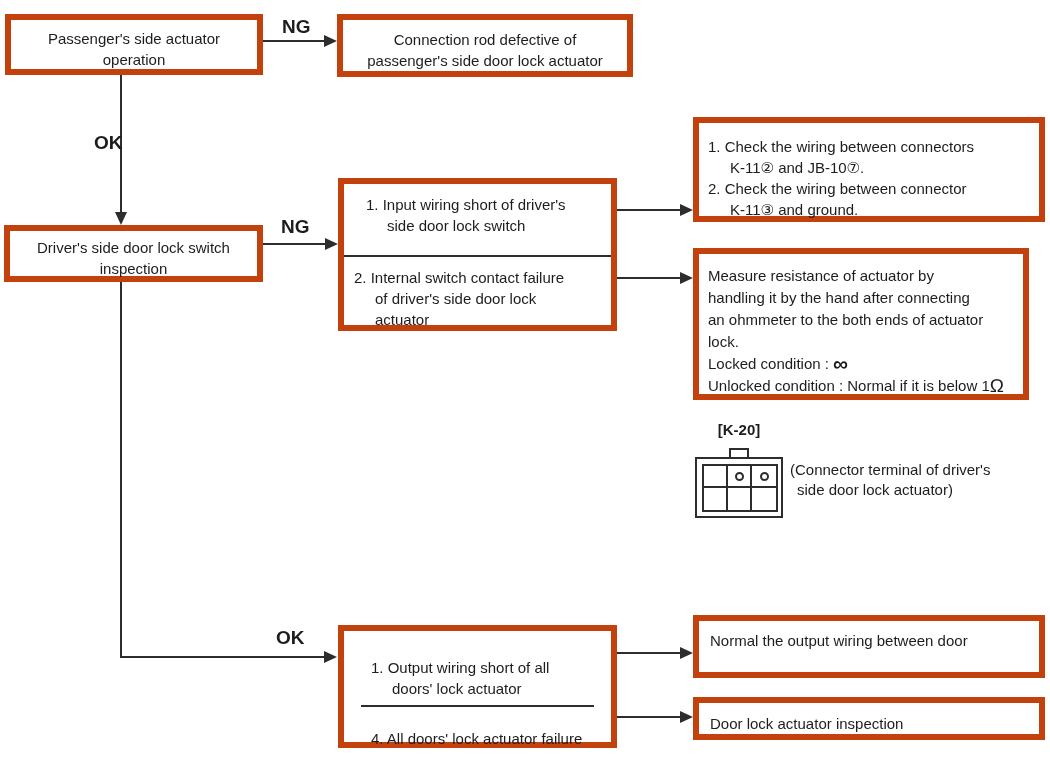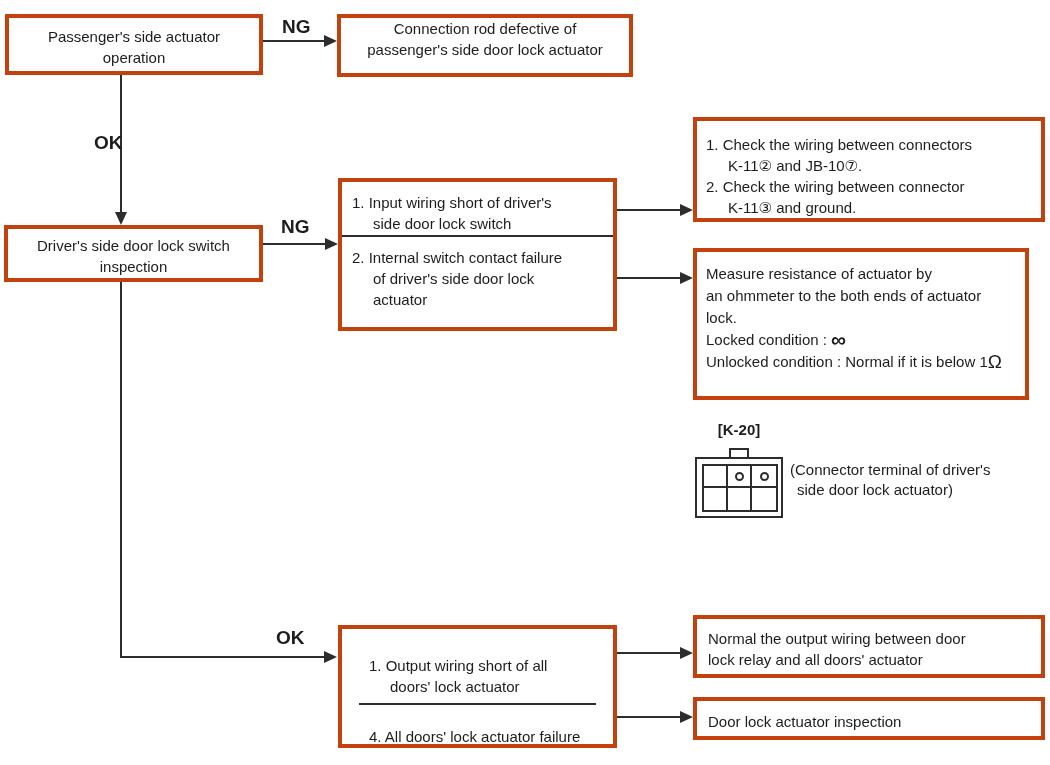--- a/index.html
+++ b/index.html
@@ -2,21 +2,21 @@
 <html><head>
 <meta charset="utf-8">
 <style>
   html,body { margin:0; padding:0; background:#ffffff; }
   .canvas {
     position:relative; width:1050px; height:765px; background:#ffffff;
     font-family:"Liberation Sans","DejaVu Sans",sans-serif;
     font-size:15px; color:#1d1d1d; overflow:hidden;
   }
   .box {
-    position:absolute; border:4px solid #c2410c; background:#ffffff;
+    position:absolute; border:6px solid #c2410c; background:#ffffff;
     box-sizing:border-box; line-height:21px;
   }
   .center { text-align:center; }
   .cell { box-sizing:border-box; }
   .cell2 { border-top:2px solid #2d2d2d; }
   .ind  { padding-left:21px; }
   .ind2 { padding-left:22px; }
   .hline { position:absolute; height:2px; background:#2d2d2d; }
   .vline { position:absolute; width:2px; background:#2d2d2d; }
   .arr-r { position:absolute; width:0; height:0;
@@ -56,40 +56,40 @@
 
   <div class="box center" style="left:5px; top:14px; width:258px; height:61px; padding-top:8px;">
     <div>Passenger's side actuator</div>
     <div>operation</div>
   </div>
 
   <div class="hline" style="left:263px; top:40px; width:64px;"></div>
   <div class="arr-r" style="left:324px; top:35px;"></div>
   <div class="lbl" style="left:282px; top:19px;">NG</div>
 
-  <div class="box center" style="left:337px; top:14px; width:296px; height:63px; ">
+  <div class="box center" style="left:337px; top:14px; width:296px; height:63px; padding-top:9px;">
     <div>Connection rod defective of</div>
     <div>passenger's side door lock actuator</div>
   </div>
 
   <div class="vline" style="left:120px; top:75px; height:138px;"></div>
   <div class="arr-d" style="left:115px; top:212px;"></div>
   <div class="lbl" style="left:94px; top:135px;">OK</div>
 
   <div class="box center" style="left:4px; top:225px; width:259px; height:57px; padding-top:6px;">
     <div>Driver's side door lock switch</div>
     <div>inspection</div>
   </div>
 
   <div class="hline" style="left:263px; top:243px; width:64px;"></div>
   <div class="arr-r" style="left:325px; top:238px;"></div>
   <div class="lbl" style="left:281px; top:219px;">NG</div>
 
   <div class="box" style="left:338px; top:178px; width:279px; height:153px; padding:0;">
-    <div class="cell" style="height:53px; padding:10px 6px 0 10px;">
+    <div class="cell" style="height:71px; padding:10px 6px 0 22px;">
       <div>1. Input wiring short of driver's</div>
       <div class="ind">side door lock switch</div>
     </div>
     <div class="cell cell2" style="padding:10px 6px 0 10px;">
       <div>2. Internal switch contact failure</div>
       <div class="ind">of driver's side door lock</div>
       <div class="ind">actuator</div>
     </div>
   </div>
 
@@ -101,20 +101,21 @@
     <div class="ind2">K-11② and JB-10⑦.</div>
     <div>2. Check the wiring between connector</div>
     <div class="ind2">K-11③ and ground.</div>
   </div>
 
   <div class="hline" style="left:617px; top:277px; width:65px;"></div>
   <div class="arr-r" style="left:680px; top:272px;"></div>
 
   <div class="box" style="left:693px; top:248px; width:336px; height:152px; padding:11px 2px 8px 9px; line-height:22px;">
     <div>Measure resistance of actuator by</div>
+    <div>handling it by the hand after connecting</div>
     <div>an ohmmeter to the both ends of actuator</div>
     <div>lock.</div>
     <div><span>Locked condition : </span><span class="sym-inf">∞</span></div>
     <div><span>Unlocked condition : Normal if it is below 1</span><span class="sym-ohm">Ω</span></div>
   </div>
 
   <div class="k11-label">[K-20]</div>
   <div class="conn-tab"></div>
   <div class="conn-outer"></div>
   <div class="conn-inner">
@@ -147,21 +148,20 @@
     <div class="cell cell2" style="padding:21px 6px 0 10px;">
       <div>4. All doors' lock actuator failure</div>
     </div>
   </div>
 
   <div class="hline" style="left:617px; top:652px; width:65px;"></div>
   <div class="arr-r" style="left:680px; top:647px;"></div>
 
   <div class="box" style="left:693px; top:615px; width:352px; height:63px; padding:9px 4px 0 11px;">
     <div>Normal the output wiring between door</div>
-    <div>lock relay and all doors' actuator</div>
   </div>
 
   <div class="hline" style="left:617px; top:716px; width:65px;"></div>
   <div class="arr-r" style="left:680px; top:711px;"></div>
 
   <div class="box" style="left:693px; top:697px; width:352px; height:43px; padding:10px 4px 0 11px;">
     <div>Door lock actuator inspection</div>
   </div>
 
 </div>

